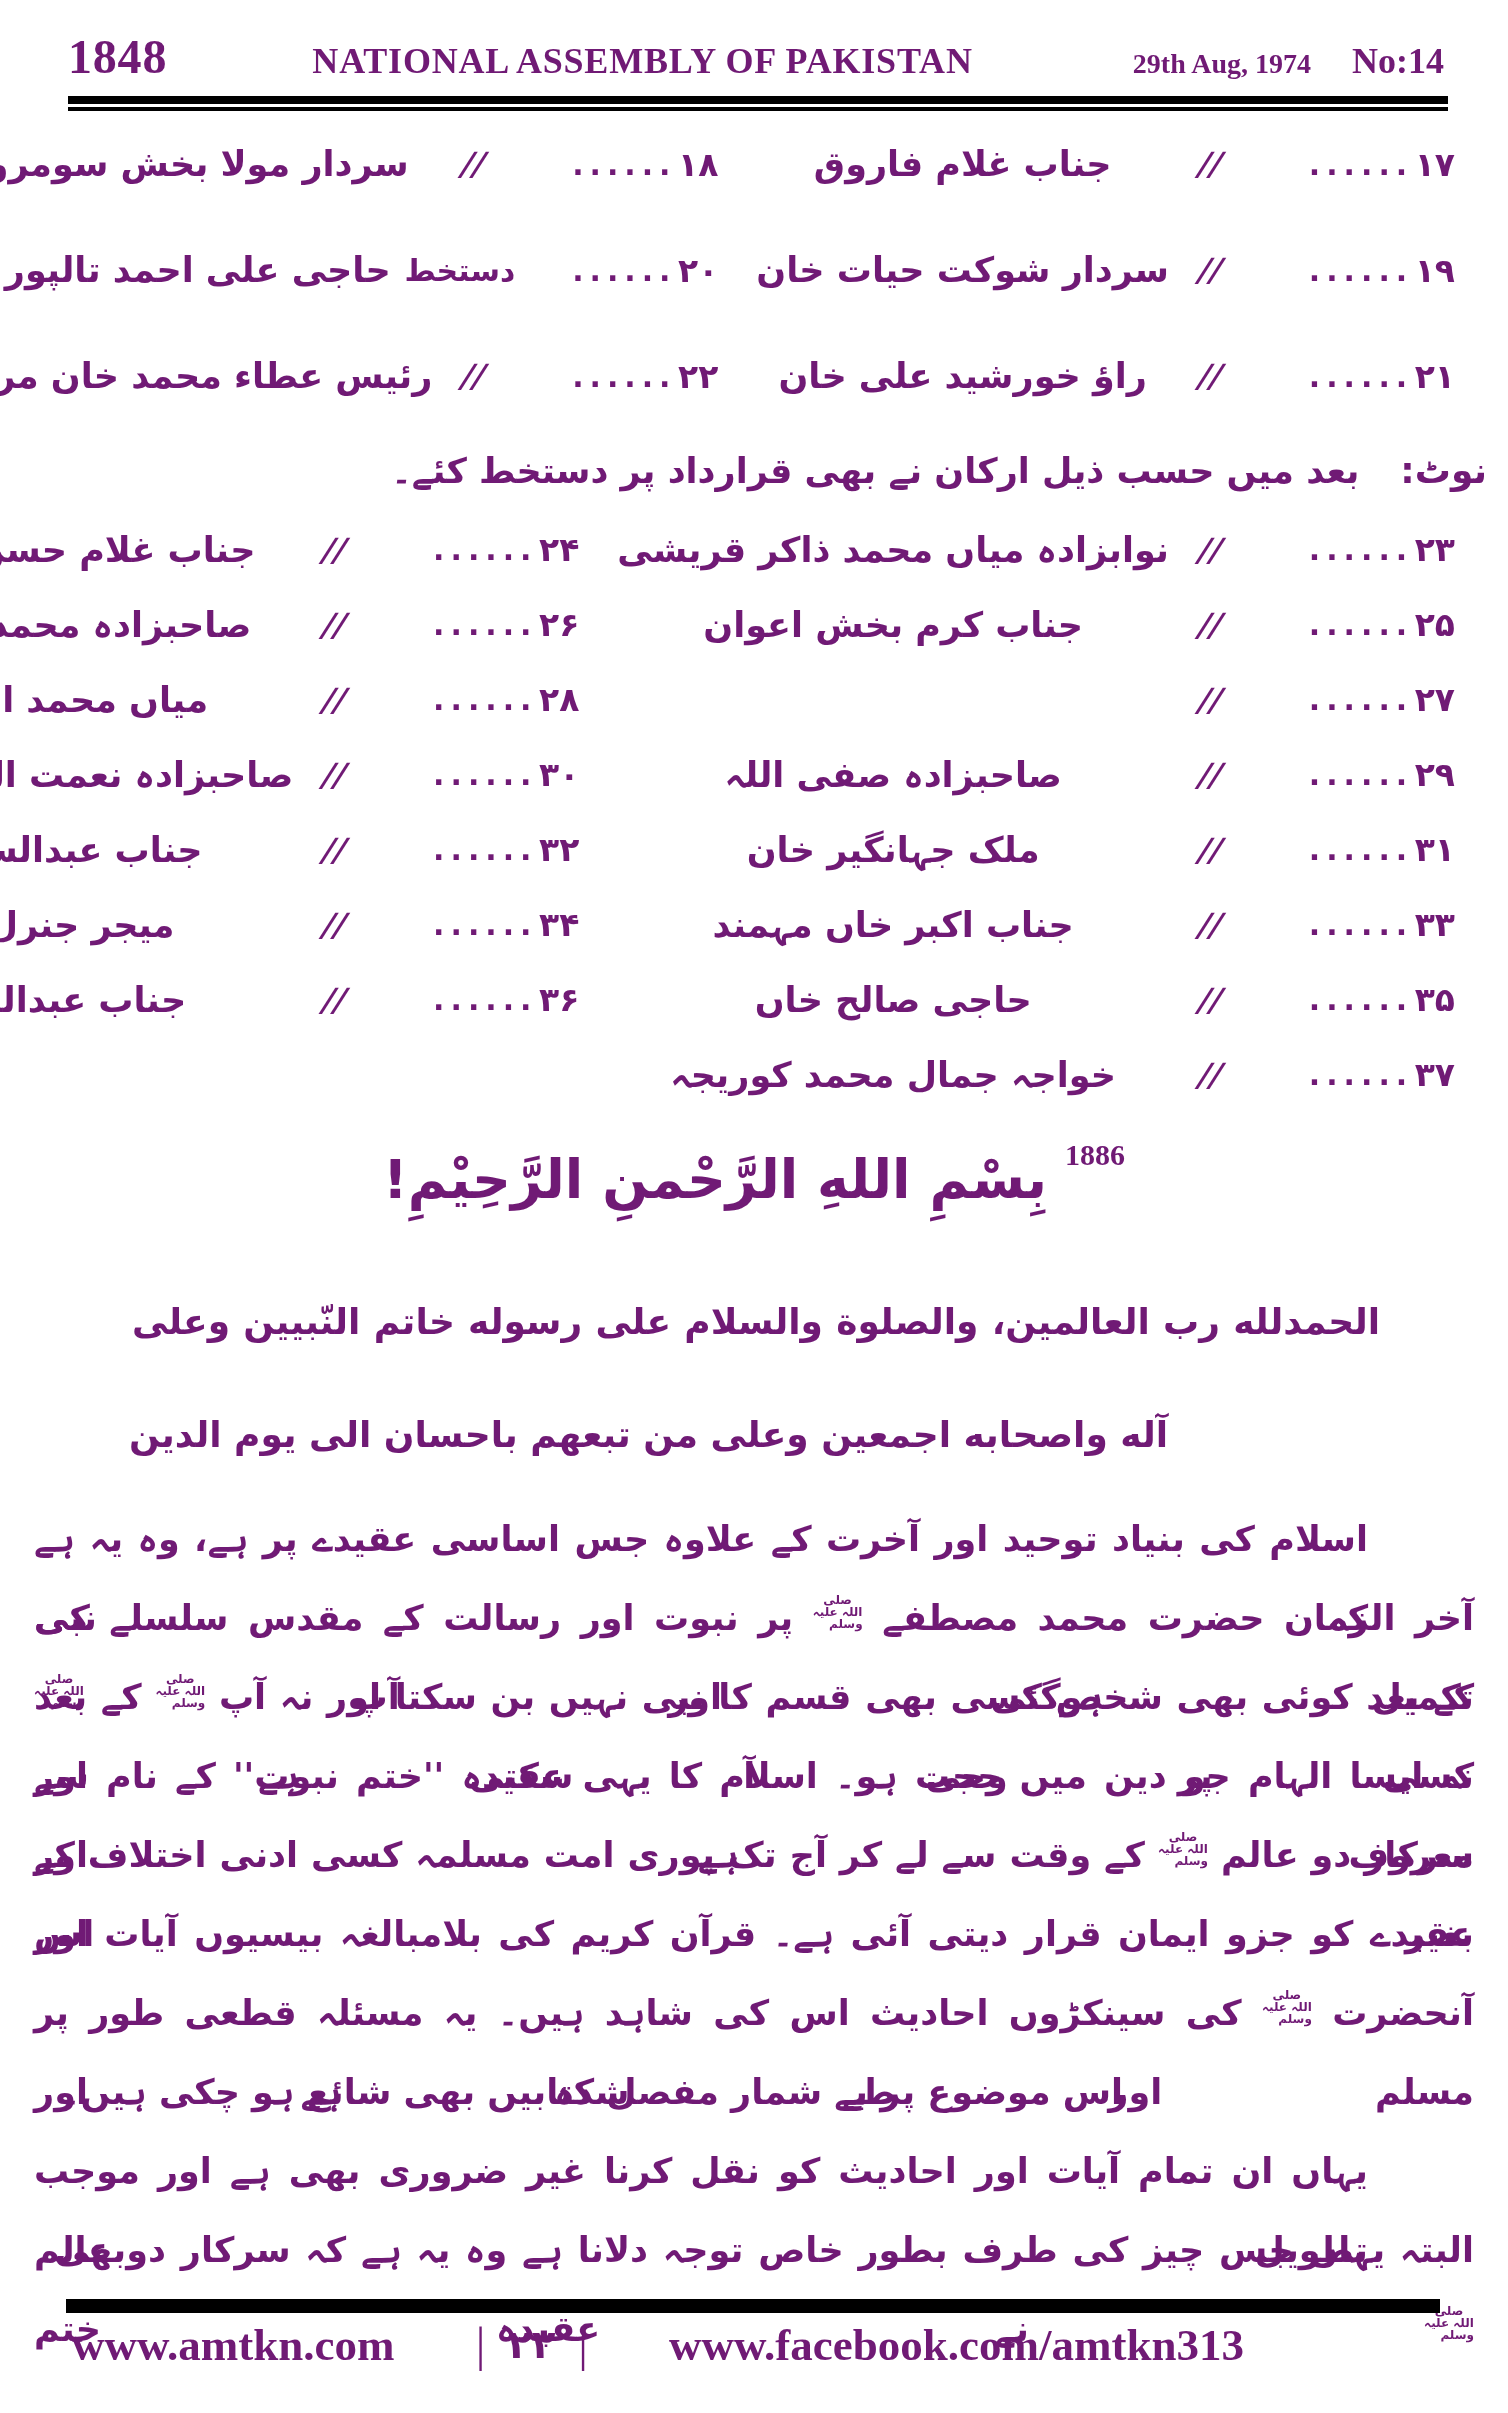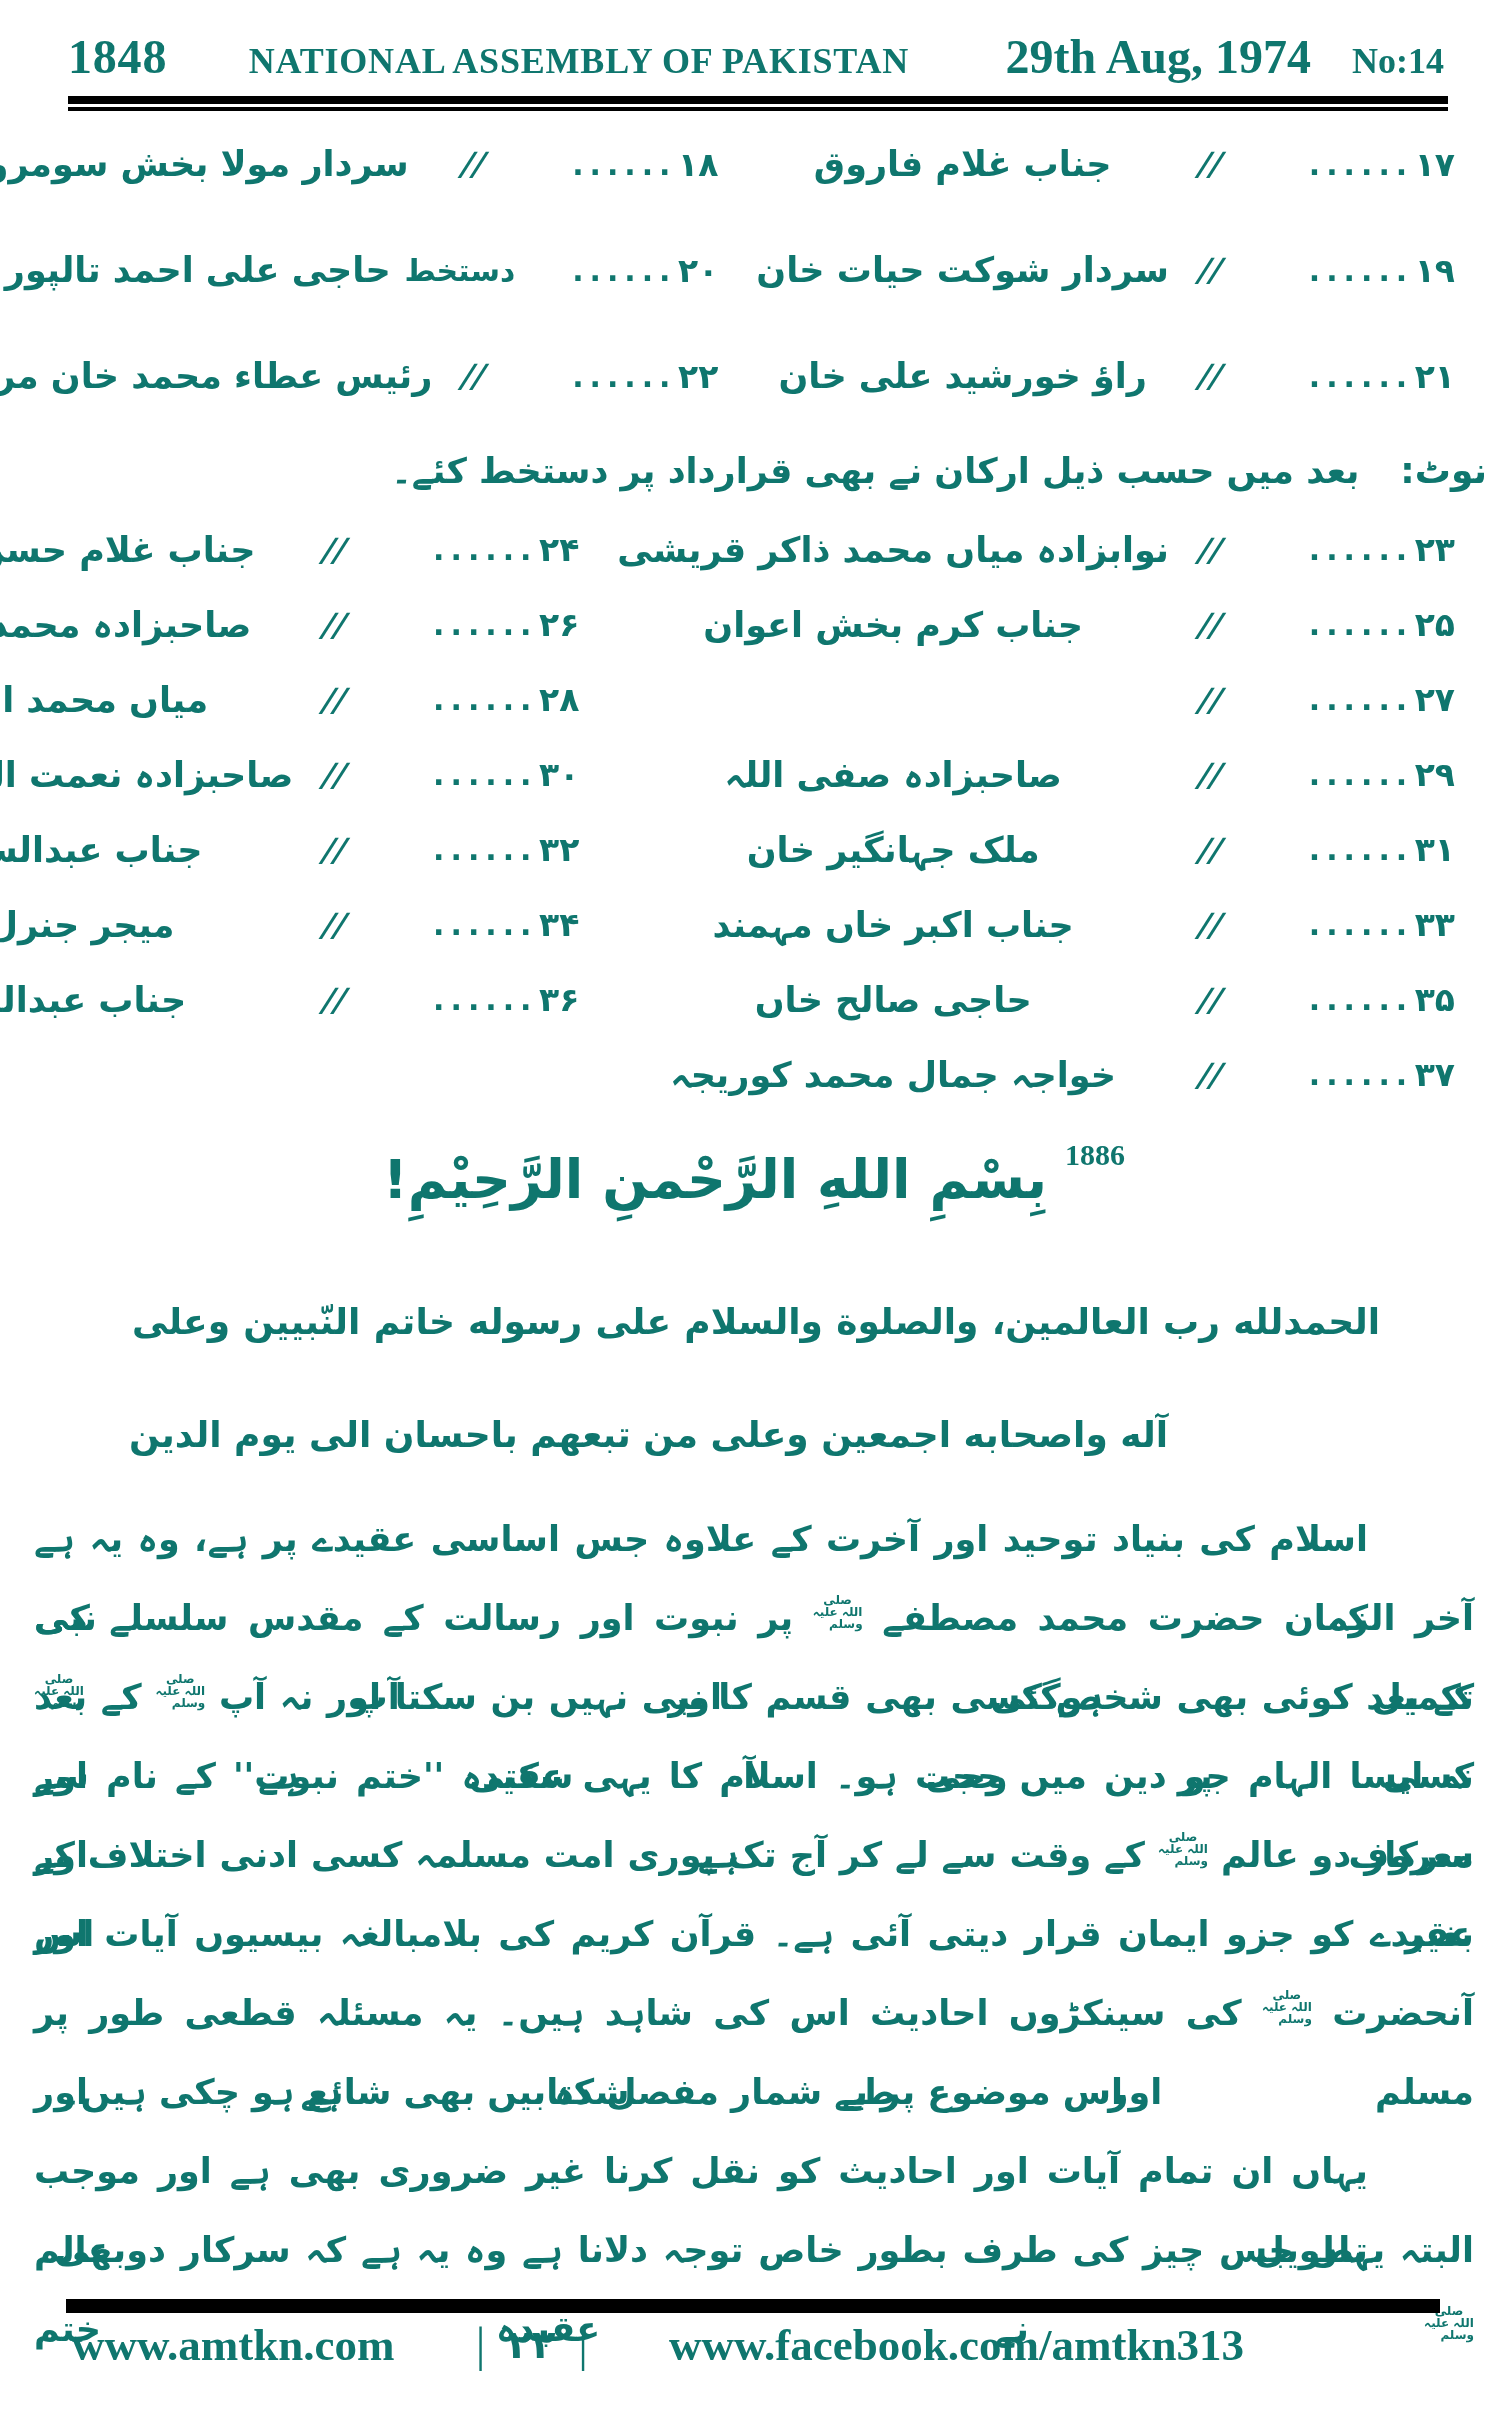--- a/index.html
+++ b/index.html
@@ -1,33 +1,33 @@
 <!DOCTYPE html>
 <html lang="ur" style="font-size:12px"><head>
 <meta charset="utf-8">
 <style>
   html,body{margin:0;padding:0;background:#e8e8e8;}
   .page{
     position:relative;
     width:1508px;height:2413px;
     background:#ffffff;
-    color:#0f766e;
+    color:#701a75;
     overflow:hidden;
     font-family:"DejaVu Sans",sans-serif;
   }
   
   .header{
     display:flex;align-items:baseline;
     padding:29px 64px 0 68px;
     font-family:"Liberation Serif",serif;
     font-weight:bold;
   }
   .page-num{font-size:48px;letter-spacing:0.8px;}
   .header-title{flex:1;text-align:center;font-size:36px;letter-spacing:0.8px;white-space:nowrap;}
-  .header-date{font-size:48px;margin-left:15px;white-space:nowrap;}
+  .header-date{font-size:28px;margin-left:15px;white-space:nowrap;}
   .header-issue{font-size:36px;margin-left:41px;white-space:nowrap;}
   .rules{margin:12px 60px 0 68px;}
   .rule-thick{height:8.3px;background:#000;}
   .rule-thin{height:3.8px;background:#000;margin-top:3px;}
   
   .sig-grid{direction:rtl;display:grid;grid-template-columns:1fr 1fr;padding:0 15px;}
   .sig-row{display:flex;align-items:center;}
   .batch1 .sig-row{height:106px;}
   .batch2 .sig-row{height:75px;}
   .sig-no{width:241px;display:flex;align-items:center;justify-content:flex-start;padding-right:38px;box-sizing:border-box;}

